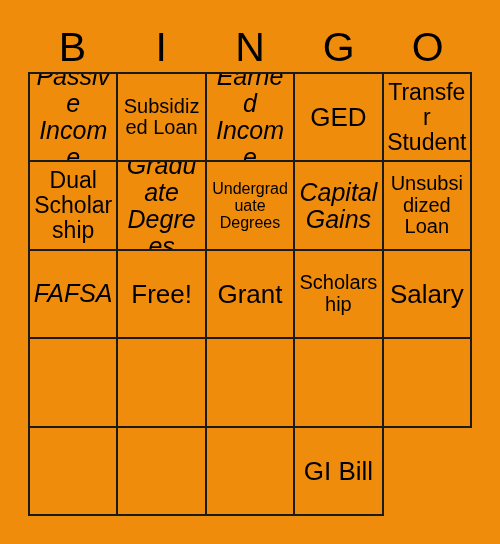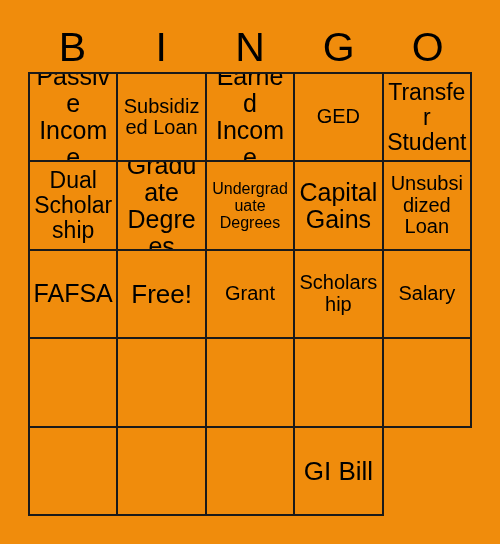--- a/index.html
+++ b/index.html
@@ -63,22 +63,22 @@
     color: #000000;
     overflow: hidden;
   }
   .cell span {
     display: block;
     line-height: 1.08;
     word-break: break-word;
   }
   
   .fs-xxl span { font-size: 26px; }
-  .fs-xl  span { font-size: 20px; }
-  .fs-lg  span { font-size: 25px; }
+  .fs-xl  span { font-size: 26px; }
+  .fs-lg  span { font-size: 25px; font-style: italic; }
   .fs-md  span { font-size: 23px; }
   .fs-sm  span { font-size: 20px; }
   .fs-xs  span { font-size: 16px; }
   .cell.empty span { font-size: 0; }
 </style>
 </head>
 <body>
 
 <div id="card">
 

